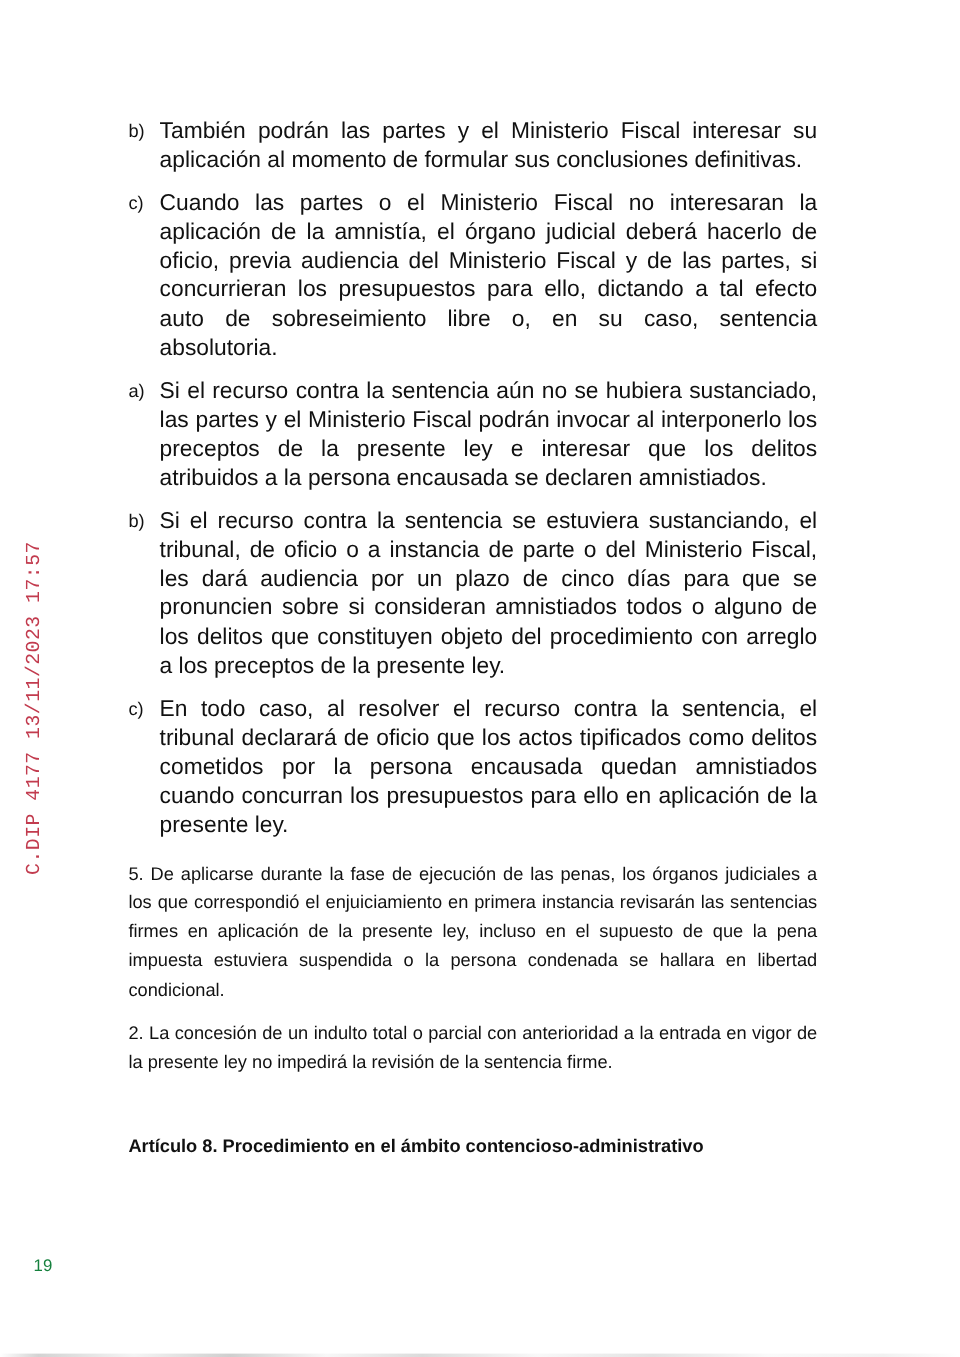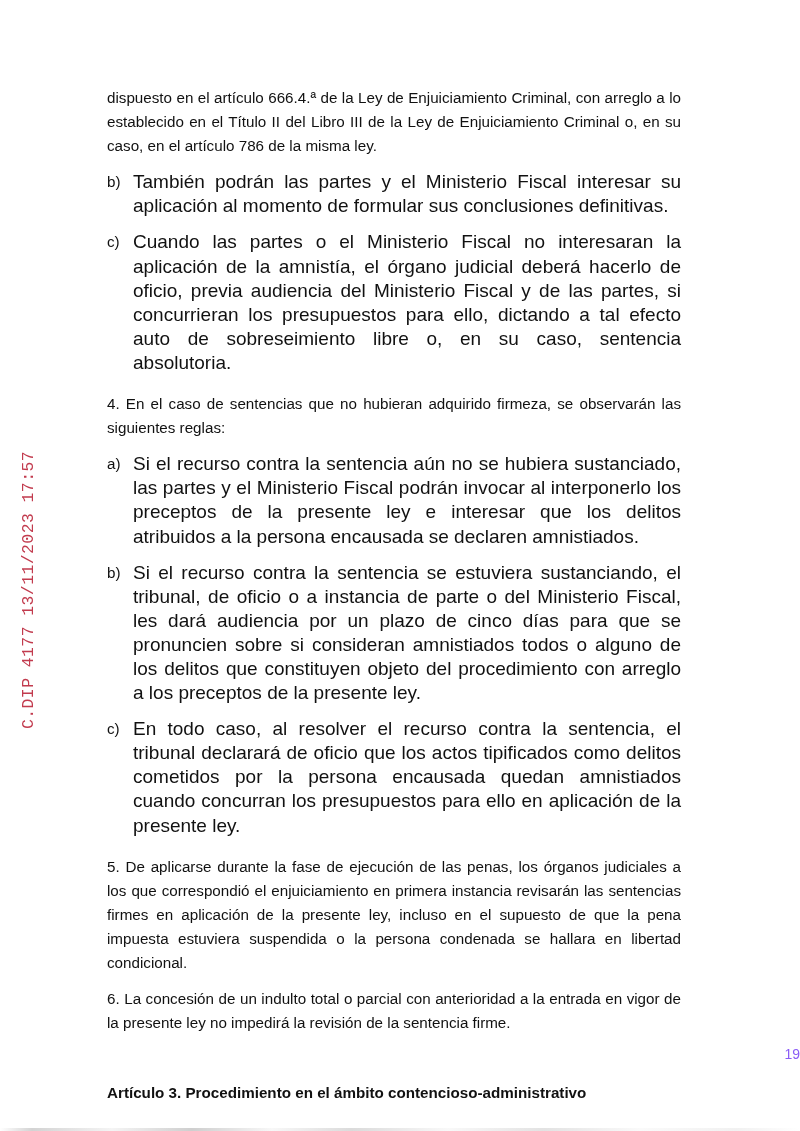--- a/index.html
+++ b/index.html
@@ -89,24 +89,24 @@
     text-align: left;
     margin-top: 46px;
   }
 
   
   #page-number {
     position: absolute;
     left: 0;
     right: 0;
     top: 1045px;
-    text-align: right;
+    text-align: left;
     font-size: 14px;
     line-height: 18px;
-    color: #8b5cf6;
+    color: #15803d;
   }
   #page-number .num { margin-left: 28px; }
 
   
   #scan-artifact {
     position: absolute;
     left: 0;
     right: 0;
     bottom: 0;
     height: 3px;
@@ -128,55 +128,53 @@
 </style>
 </head>
 <body>
 
 <div id="page-sheet">
 
   <div id="margin-stamp">C.DIP 4177 13/11/2023 17:57</div>
 
   <div id="content">
 
-    <p class="para">dispuesto en el artículo 666.4.ª de la Ley de Enjuiciamiento Criminal, con arreglo a lo establecido en el Título II del Libro III de la Ley de Enjuiciamiento Criminal o, en su caso, en el artículo 786 de la misma ley.</p>
 
     <div class="list-item">
       <span class="marker">b)</span>
       <span class="body">También podrán las partes y el Ministerio Fiscal interesar su aplicación al momento de formular sus conclusiones definitivas.</span>
     </div>
 
     <div class="list-item">
       <span class="marker">c)</span>
       <span class="body">Cuando las partes o el Ministerio Fiscal no interesaran la aplicación de la amnistía, el órgano judicial deberá hacerlo de oficio, previa audiencia del Ministerio Fiscal y de las partes, si concurrieran los presupuestos para ello, dictando a tal efecto auto de sobreseimiento libre o, en su caso, sentencia absolutoria.</span>
     </div>
 
-    <p class="para after-list">4. En el caso de sentencias que no hubieran adquirido firmeza, se observarán las siguientes reglas:</p>
 
     <div class="list-item">
       <span class="marker">a)</span>
       <span class="body">Si el recurso contra la sentencia aún no se hubiera sustanciado, las partes y el Ministerio Fiscal podrán invocar al interponerlo los preceptos de la presente ley e interesar que los delitos atribuidos a la persona encausada se declaren amnistiados.</span>
     </div>
 
     <div class="list-item">
       <span class="marker">b)</span>
       <span class="body">Si el recurso contra la sentencia se estuviera sustanciando, el tribunal, de oficio o a instancia de parte o del Ministerio Fiscal, les dará audiencia por un plazo de cinco días para que se pronuncien sobre si consideran amnistiados todos o alguno de los delitos que constituyen objeto del procedimiento con arreglo a los preceptos de la presente ley.</span>
     </div>
 
     <div class="list-item">
       <span class="marker">c)</span>
       <span class="body">En todo caso, al resolver el recurso contra la sentencia, el tribunal declarará de oficio que los actos tipificados como delitos cometidos por la persona encausada quedan amnistiados cuando concurran los presupuestos para ello en aplicación de la presente ley.</span>
     </div>
 
     <p class="para after-list">5. De aplicarse durante la fase de ejecución de las penas, los órganos judiciales a los que correspondió el enjuiciamiento en primera instancia revisarán las sentencias firmes en aplicación de la presente ley, incluso en el supuesto de que la pena impuesta estuviera suspendida o la persona condenada se hallara en libertad condicional.</p>
 
-    <p class="para">6. La concesión de un indulto total o parcial con anterioridad a la entrada en vigor de la presente ley no impedirá la revisión de la sentencia firme.</p>
+    <p class="para">2. La concesión de un indulto total o parcial con anterioridad a la entrada en vigor de la presente ley no impedirá la revisión de la sentencia firme.</p>
 
 
-    <h2 class="article-heading">Artículo 3. Procedimiento en el ámbito contencioso-administrativo</h2>
+    <h2 class="article-heading">Artículo 8. Procedimiento en el ámbito contencioso-administrativo</h2>
 
   </div>
 
   <div id="page-number">
     <span class="num">19</span>
   </div>
 
   <div id="scan-artifact"></div>
 
 </div>

